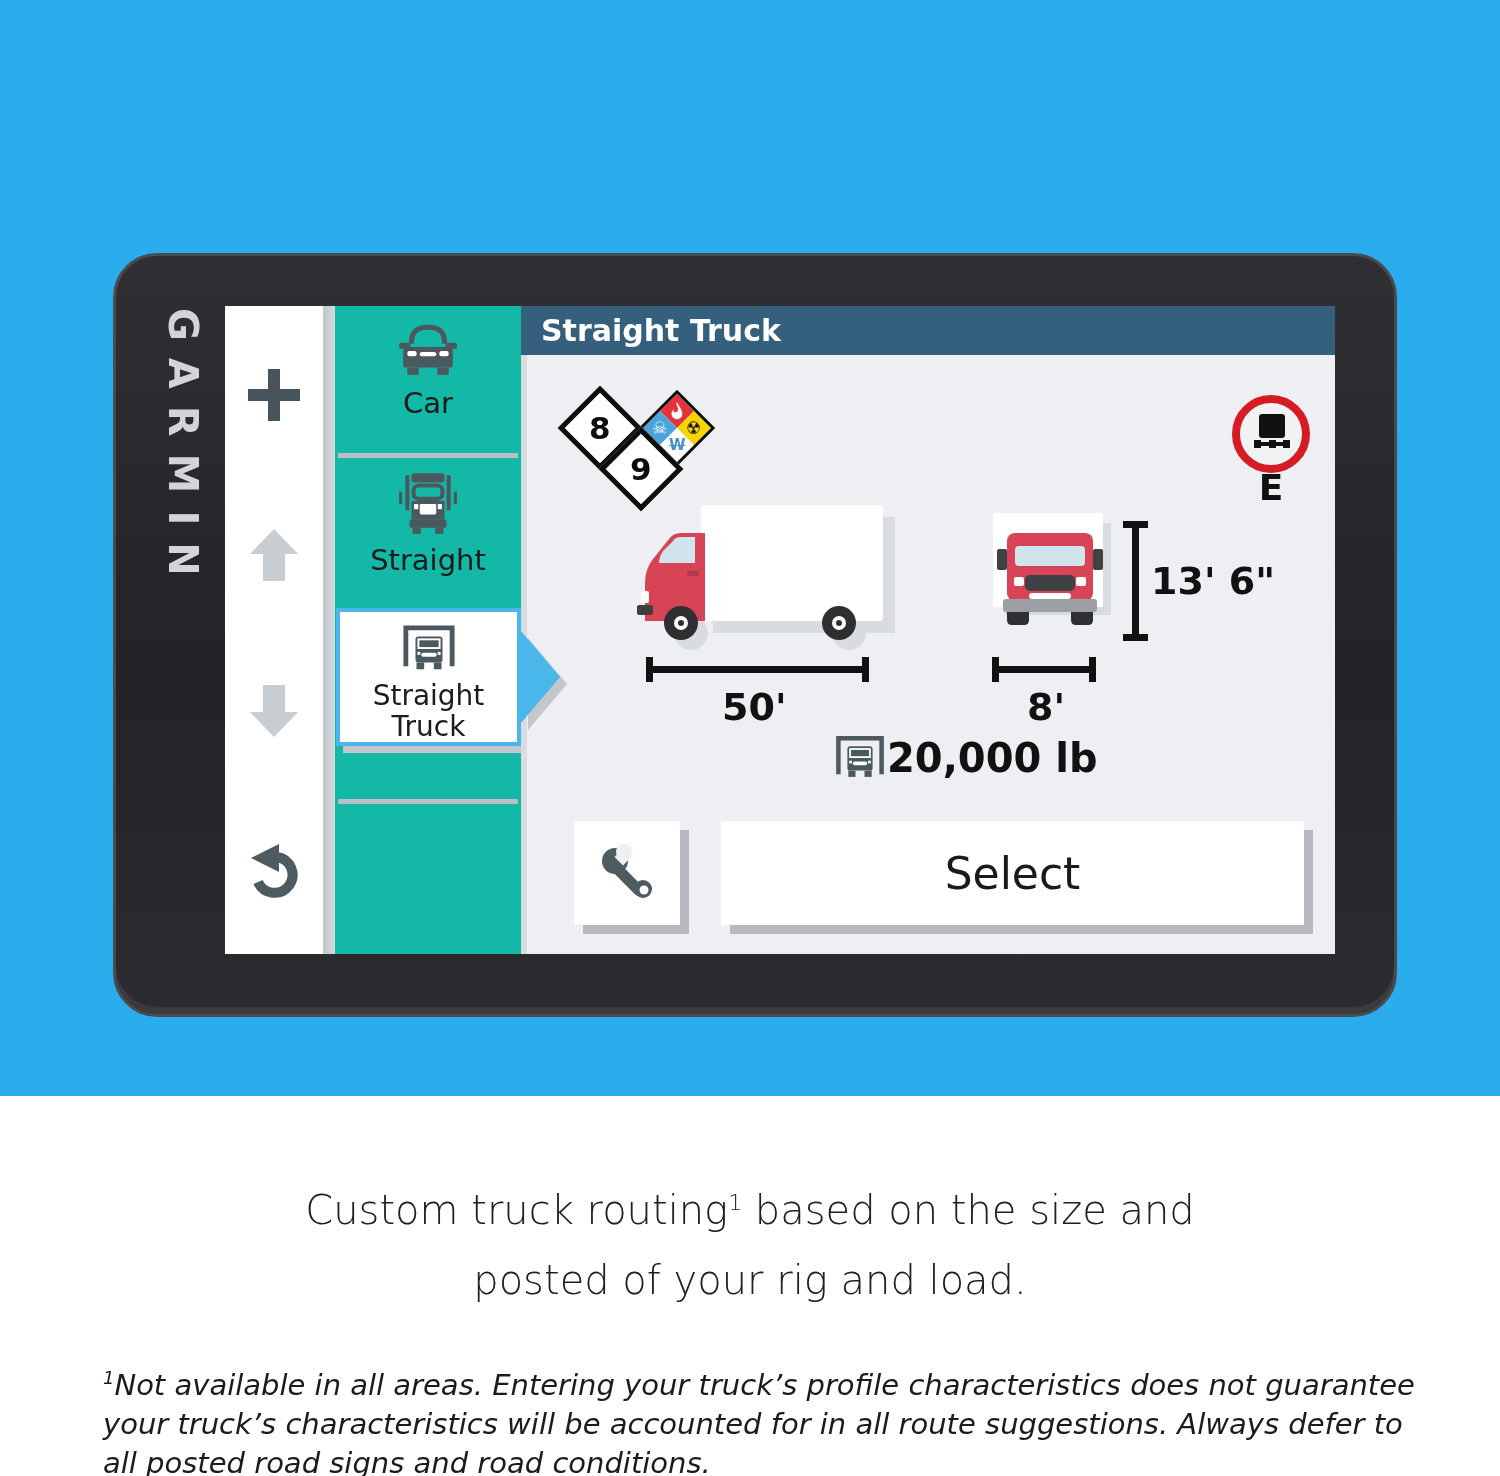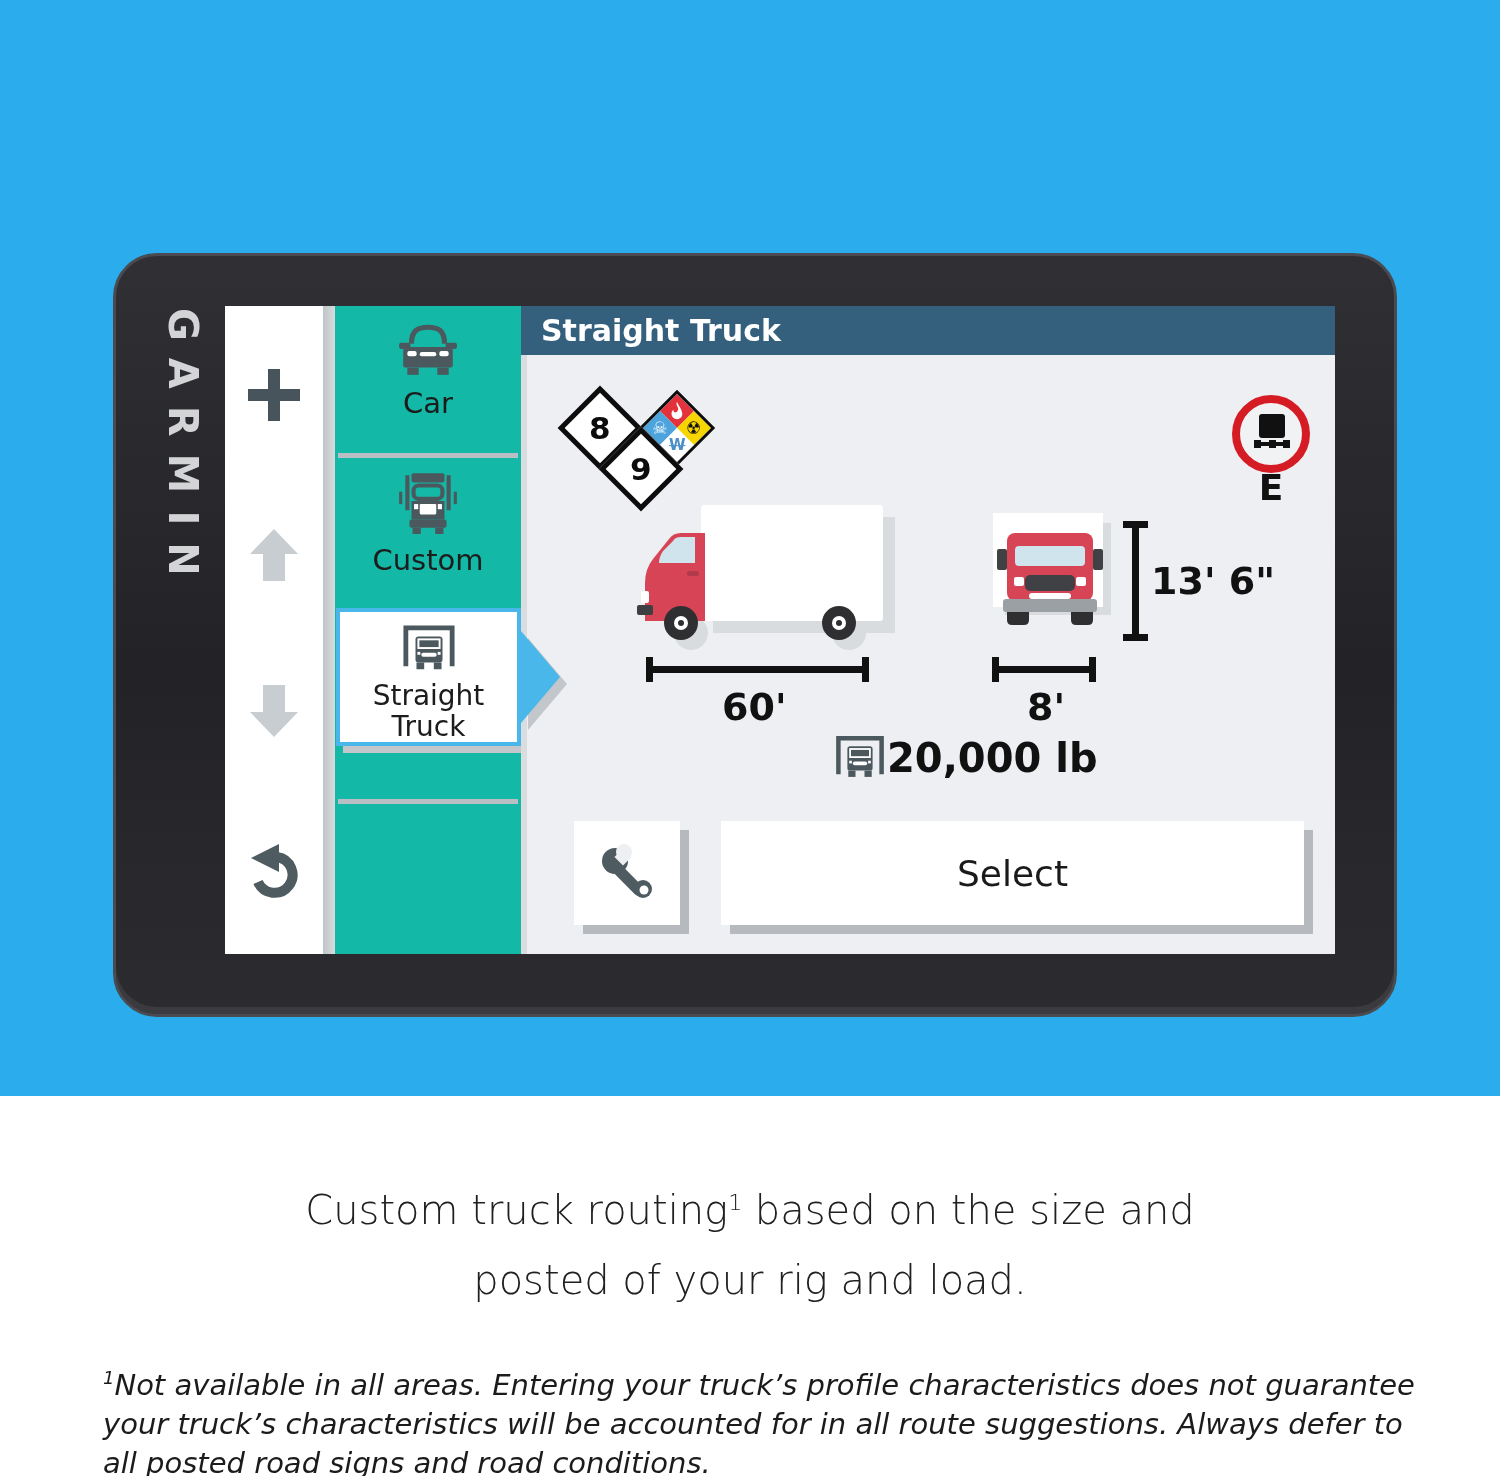--- a/index.html
+++ b/index.html
@@ -78,21 +78,21 @@
 
   
   .weight-row{position:absolute;left:306px;top:372px;height:62px;display:flex;align-items:center;}
   .weight-text{font-size:40px;font-weight:bold;color:#111;}
 
   
   .btn{position:absolute;top:466px;height:104px;background:#ffffff;box-shadow:9px 9px 0 #b6babf;
        display:flex;align-items:center;justify-content:center;}
   .btn-wrench{left:47px;width:106px;}
   .btn-select{left:194px;width:583px;}
-  .select-label{font-size:36px;color:#1a1a1a;}
+  .select-label{font-size:44px;color:#1a1a1a;}
 
   
   .caption{position:absolute;left:0;top:1168px;width:1500px;text-align:center;
            font-size:40px;font-weight:300;color:#202020;line-height:70px;}
   .caption sup{font-size:0.55em;}
   .footnote{position:absolute;left:103px;top:1358px;width:1335px;
             font-size:29px;font-style:italic;color:#1b1b1b;line-height:39px;}
   .footnote sup{font-size:0.62em;}
 
   .icon{display:block;}
@@ -158,21 +158,21 @@
             <rect x="14" y="4" width="32" height="9" rx="2" fill="#4B585E"></rect>
             <rect x="16" y="16" width="28" height="13" rx="5" fill="none" stroke="#4B585E" stroke-width="4"></rect>
             <rect x="14" y="31" width="32" height="18" fill="#4B585E"></rect>
             <rect x="22" y="34" width="16" height="10" rx="1" fill="#fff"></rect>
             <rect x="16.5" y="34" width="4" height="5" fill="#fff"></rect>
               <rect x="39.5" y="34" width="4" height="5" fill="#fff"></rect>
             <rect x="12" y="49" width="36" height="8" rx="2" fill="#4B585E"></rect>
             <rect x="15" y="57" width="8" height="6" fill="#4B585E"></rect>
               <rect x="37" y="57" width="8" height="6" fill="#4B585E"></rect>
           </svg>
-          <div class="vlabel" style="margin-top:8px;">Custom</div>
+          <div class="vlabel" style="margin-top:8px;">Straight</div>
         </div>
         <div class="vcard">
           <svg class="icon" style="margin:10px auto 0;" width="58" height="54" viewBox="0 0 60 56">
             <path d="M6 46V6h48v40" fill="none" stroke="#4B585E" stroke-width="5"></path>
             <rect x="16" y="15" width="28" height="27" rx="3" fill="#4B585E"></rect>
             <rect x="19" y="18" width="22" height="9" fill="none" stroke="#fff" stroke-width="2"></rect>
             <rect x="22" y="32" width="16" height="4" rx="2" fill="#fff"></rect>
             <rect x="18" y="31" width="3" height="3" fill="#fff"></rect>
               <rect x="39" y="31" width="3" height="3" fill="#fff"></rect>
             <rect x="17" y="42" width="8" height="7" fill="#4B585E"></rect>
@@ -234,21 +234,21 @@
             <rect x="8" y="100" width="16" height="10" rx="2" fill="#3f3f42"></rect>
             <rect x="12" y="86" width="8" height="12" rx="2" fill="#ffffff"></rect>
             <circle cx="52" cy="118" r="17" fill="#2f2f31"></circle>
               <circle cx="52" cy="118" r="7" fill="#ffffff"></circle>
               <circle cx="52" cy="118" r="3" fill="#2f2f31"></circle>
             <circle cx="210" cy="118" r="17" fill="#2f2f31"></circle>
               <circle cx="210" cy="118" r="7" fill="#ffffff"></circle>
               <circle cx="210" cy="118" r="3" fill="#2f2f31"></circle>
           </svg>
           <div class="dim-h" style="left:119px;top:311px;width:223px;"></div>
-          <div class="dim-label" style="left:195px;top:330px;">60'</div>
+          <div class="dim-label" style="left:195px;top:330px;">50'</div>
 
           <svg style="position:absolute;left:462px;top:158px;" width="125" height="140" viewBox="0 0 125 140">
             <rect x="16" y="10" width="106" height="92" fill="#d9dcdf"></rect>
             <rect x="4" y="0" width="110" height="94" fill="#ffffff"></rect>
             <rect x="8" y="36" width="10" height="21" rx="2" fill="#3f4144"></rect>
               <rect x="104" y="36" width="10" height="21" rx="2" fill="#3f4144"></rect>
             <rect x="18" y="20" width="86" height="68" rx="8" fill="#D64456"></rect>
             <rect x="26" y="33" width="70" height="20" rx="4" fill="#cfe4ec"></rect>
             <rect x="36" y="62" width="50" height="16" rx="5" fill="#3f4144"></rect>
             <rect x="25" y="64" width="10" height="9" rx="2" fill="#ffffff"></rect>

